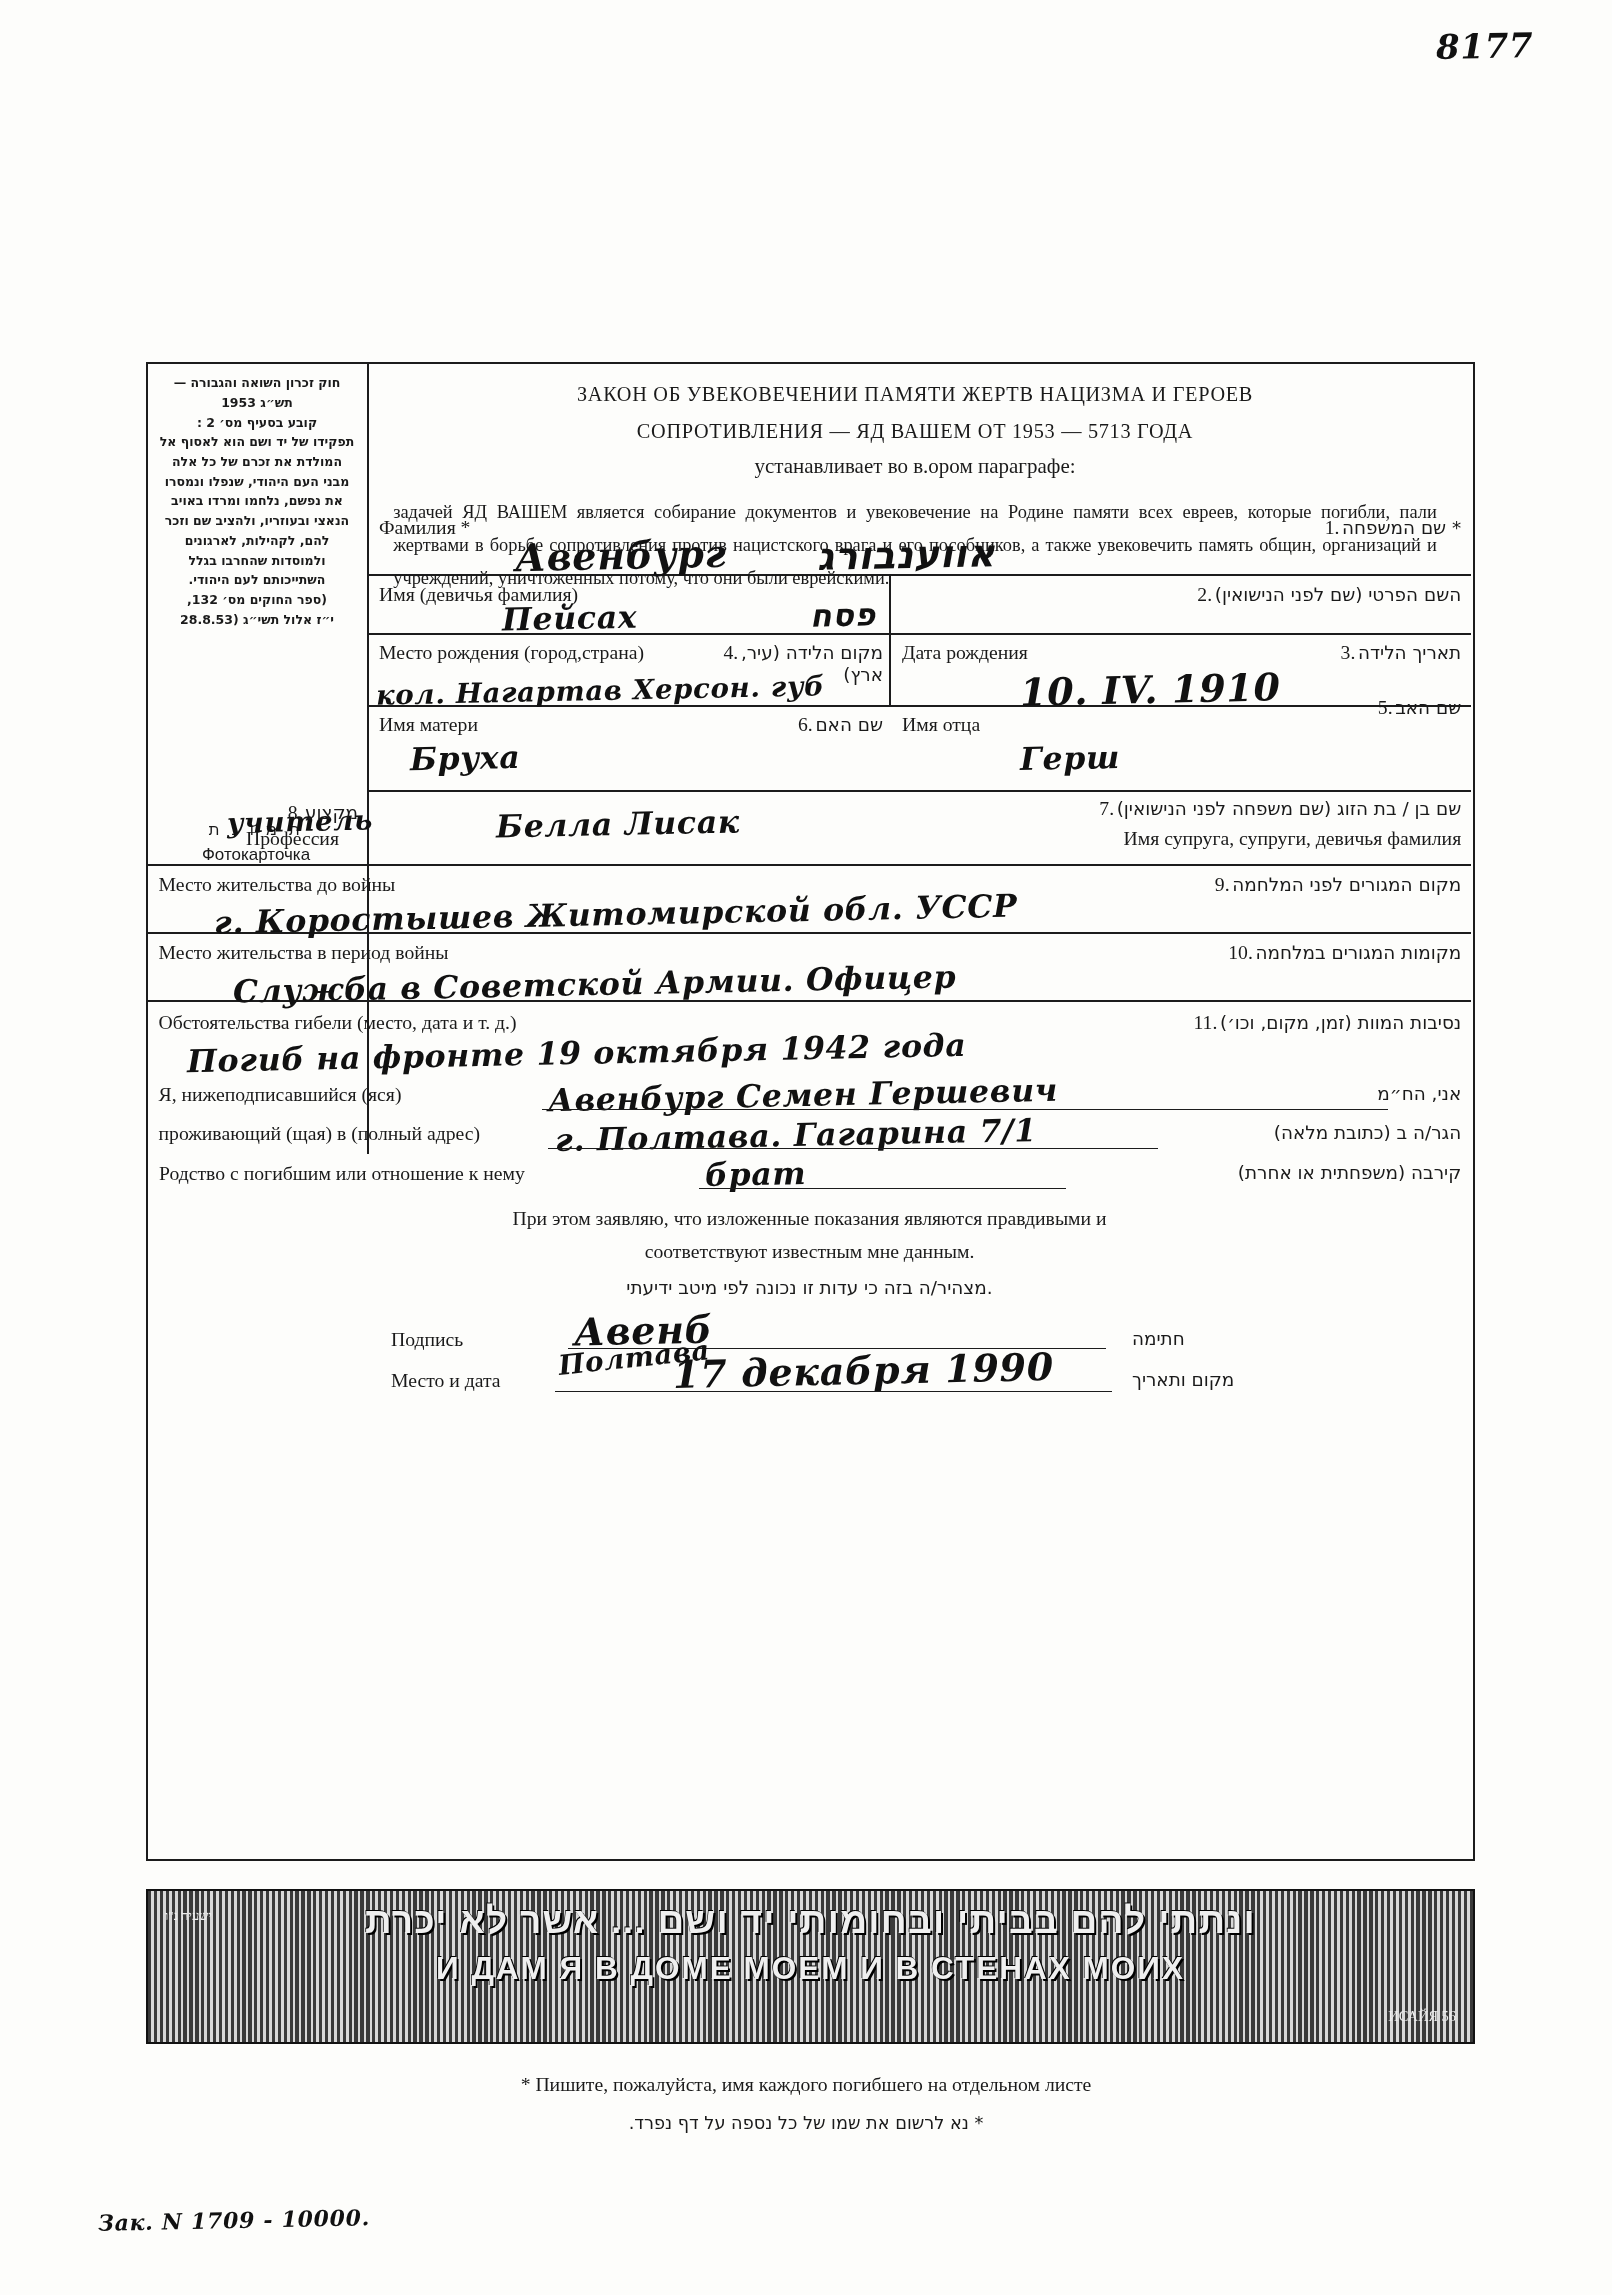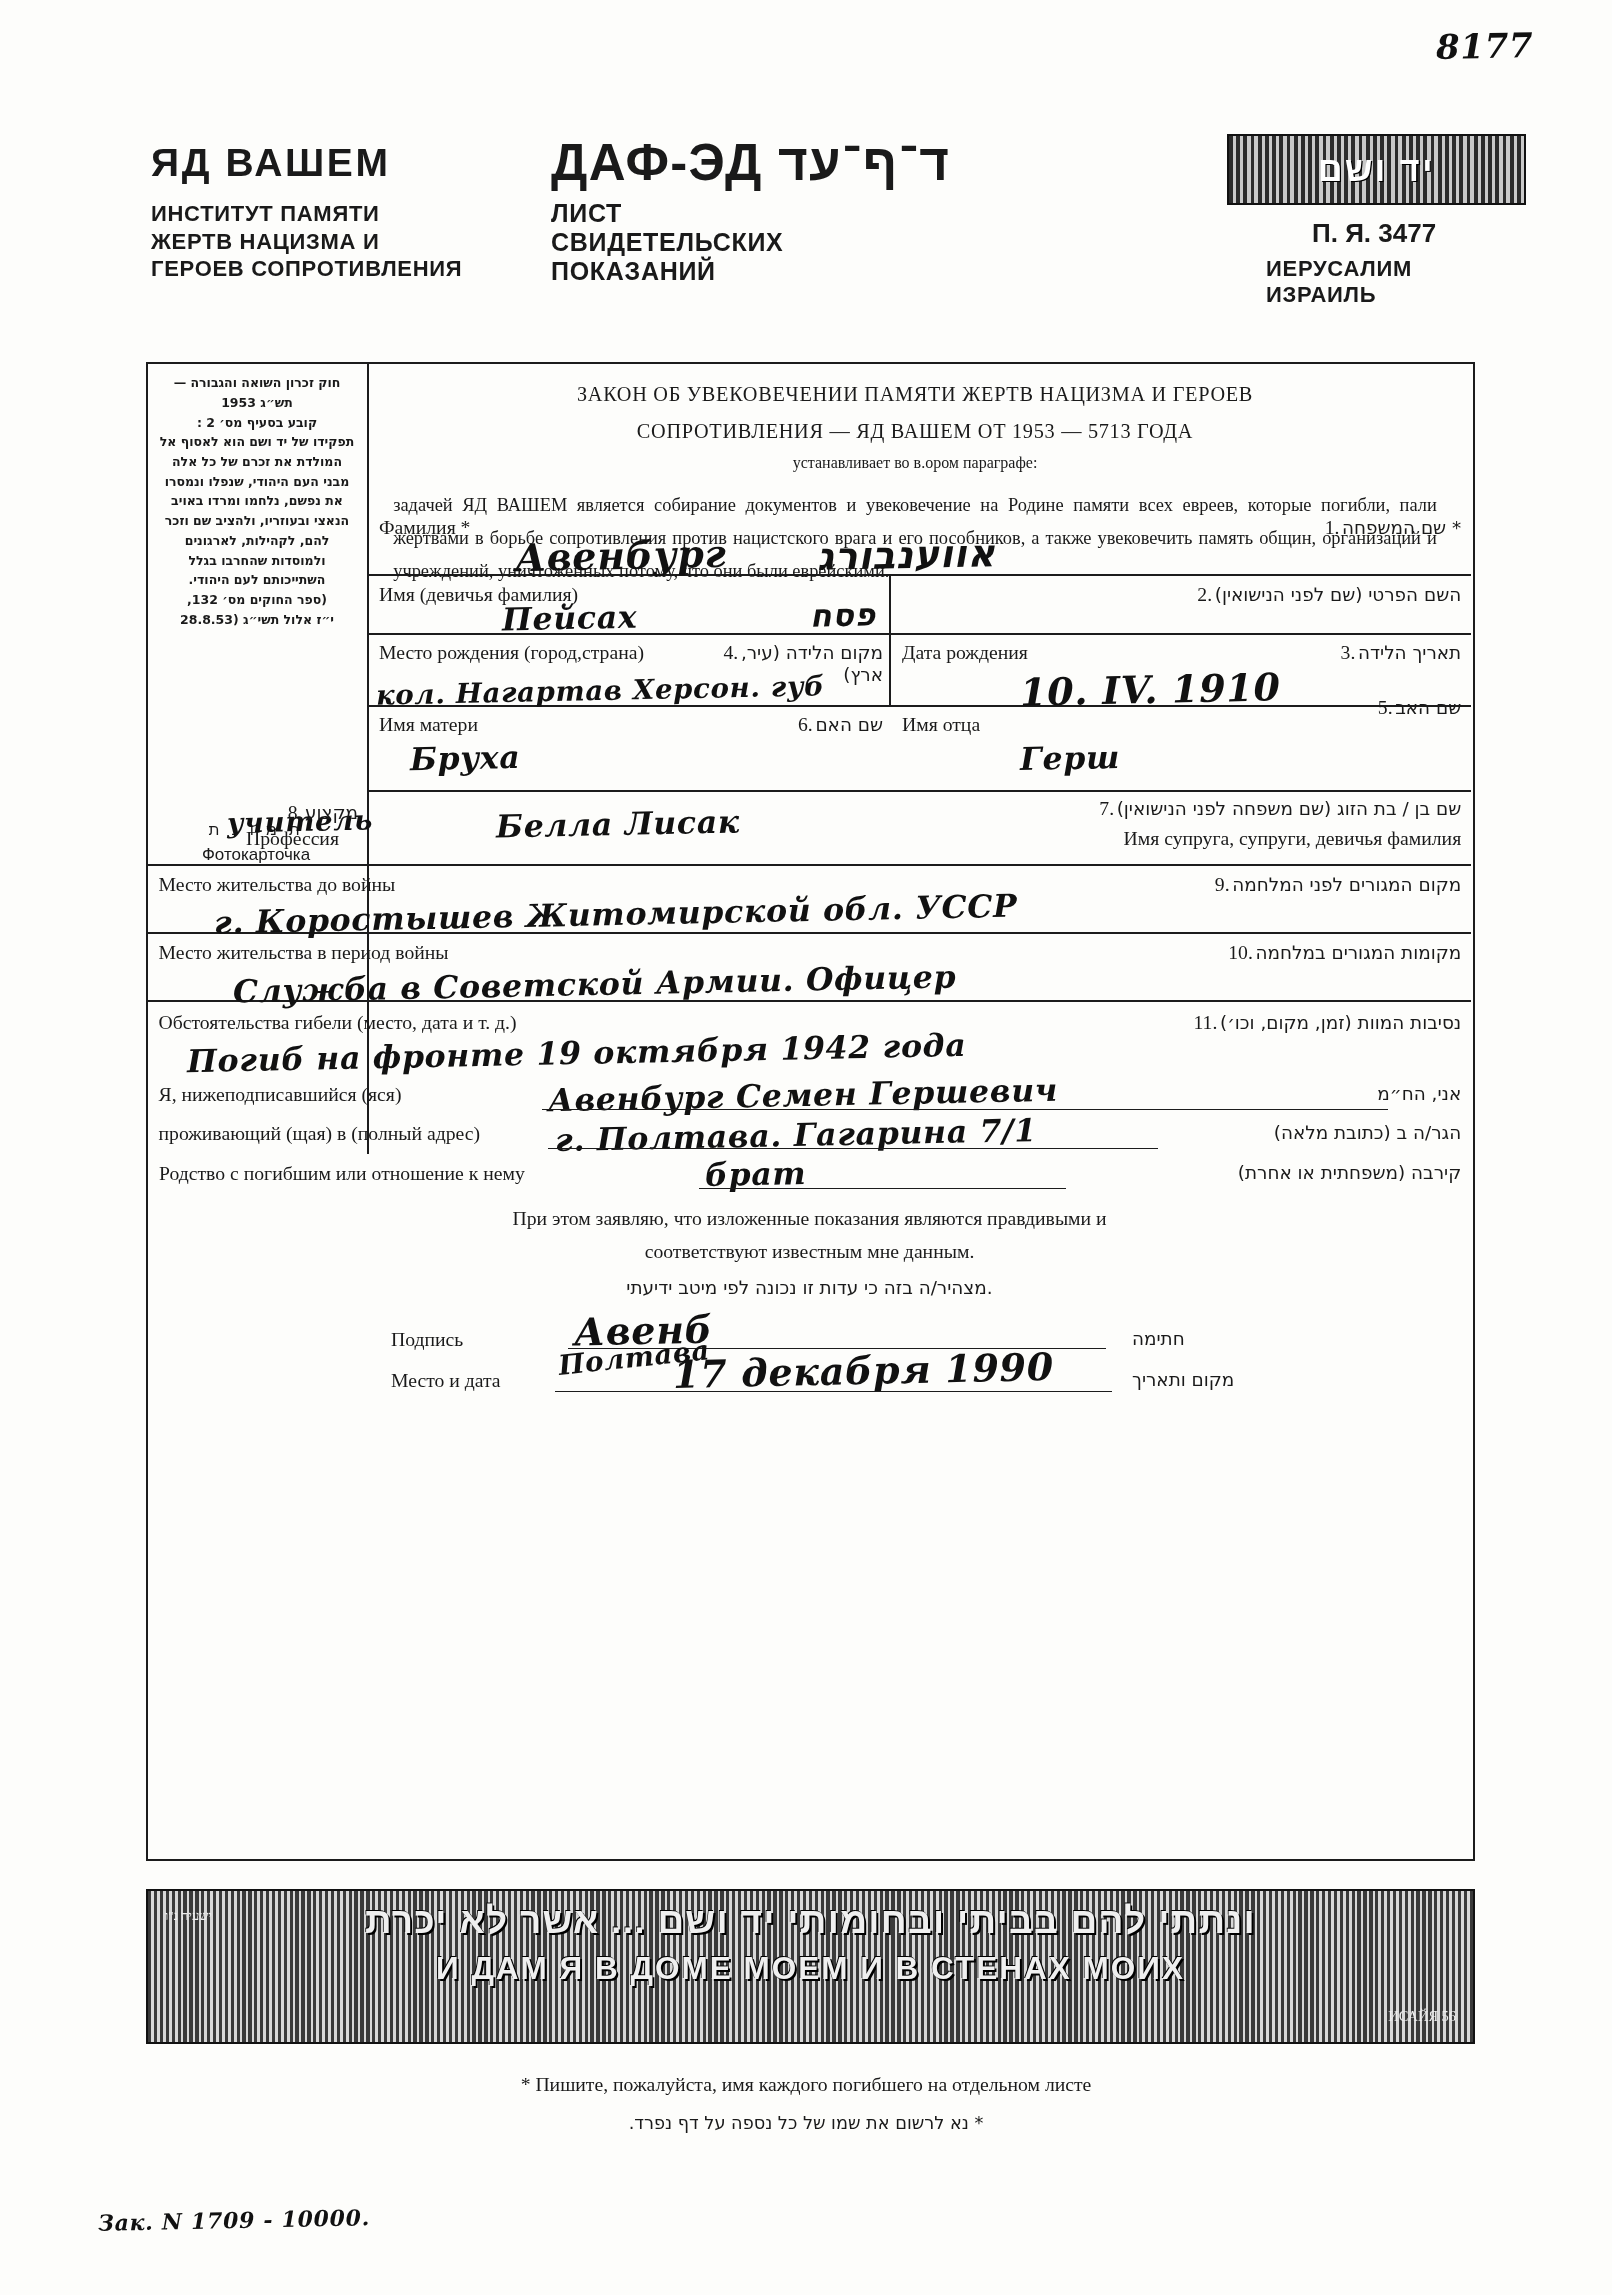--- a/index.html
+++ b/index.html
@@ -108,21 +108,21 @@
 
   
   .law{
     position:absolute;left:236px;top:11.8px;width:1062px;
     text-align:center;
   }
   .law .l1,.law .l2{
     font-size:20.3px;letter-spacing:0.7px;line-height:37px;
     font-family:"Liberation Serif", serif;
   }
-  .law .l3{font-size:16px;margin-top:3.9px;}
+  .law .l3{font-size:21px;margin-top:3.9px;}
   .law p{
     text-align:justify;font-size:18.4px;line-height:33px;margin:17px 9.2px 0 9.2px;
   }
 
   
   .field{position:absolute;}
   .lbl-ru{
     font-family:"Liberation Serif", serif;
     font-size:19.7px;
   }
@@ -164,35 +164,20 @@
 
   .sig-line{position:absolute;height:1.3px;background:#1c1c1c;}
 </style>
 </head>
 <body>
 
 <div class="page">
 
   <div class="archive-no hw">8177</div>
 
-  <div class="masthead">
-    <div class="yv-ru">ЯД ВАШЕМ</div>
-    <div class="yv-sub" style="white-space:pre-line">ИНСТИТУТ ПАМЯТИ
-ЖЕРТВ НАЦИЗМА И
-ГЕРОЕВ СОПРОТИВЛЕНИЯ</div>
-    <div class="daf-ed">ДАФ-ЭД  ד־ף־עד</div>
-    <div class="list-sub" style="white-space:pre-line">ЛИСТ
-СВИДЕТЕЛЬСКИХ
-ПОКАЗАНИЙ</div>
-    <div class="hebrew-logo-box">
-      <span>יד ושם</span>
-    </div>
-    <div class="box-ru">П. Я. 3477</div>
-    <div class="jeru">ИЕРУСАЛИМ ИЗРАИЛЬ</div>
-  </div>
 
   <div class="frame">
 
     <div class="vline" style="left:219px;top:0;width:2px;height:426px;"></div>
     <div class="vline" style="left:219px;top:426px;width:2px;height:364px;"></div>
     <div class="vline" style="left:741px;top:210px;width:2px;height:59px;"></div>
     <div class="vline" style="left:741px;top:269px;width:2px;height:72px;"></div>
 
     <div class="hline" style="left:219px;top:210px;width:1104px;height:2px;"></div>
     <div class="hline" style="left:219px;top:269px;width:1104px;height:2px;"></div>

